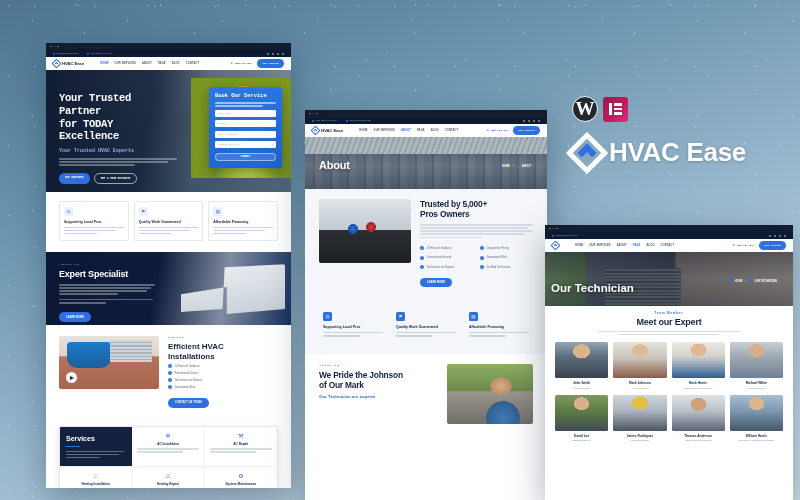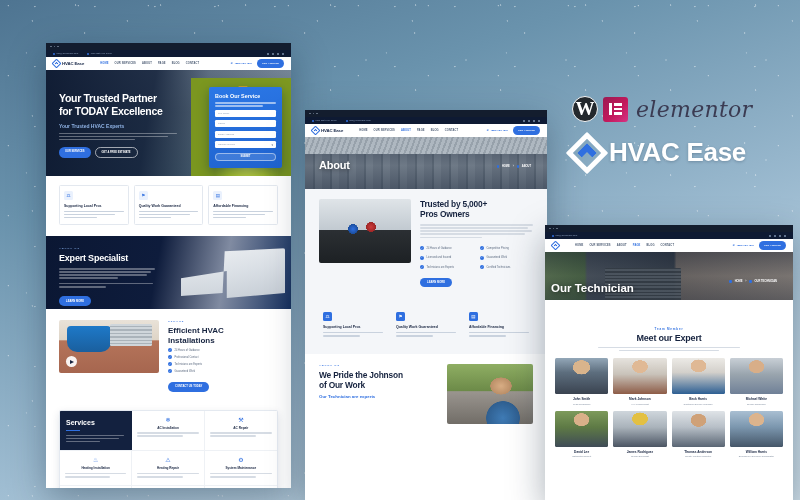--- a/index.html
+++ b/index.html
@@ -94,24 +94,25 @@
     border: 1.3px solid #2f6fe0; border-radius: 1px; position: relative; flex: none;
   }
   .logo-mark::after {
     content: ""; position: absolute; left: 1px; top: 1px; right: 1px; bottom: 1px;
     background: #2f6fe0; clip-path: polygon(0 0, 100% 0, 100% 45%, 45% 45%, 45% 100%, 0 100%);
   }
   .logo-mark.lg { width: 30px; height: 30px; border-width: 5px; border-color: #ffffff; }
   .logo-mark.lg::after { left: 3px; top: 3px; right: 3px; bottom: 3px; background: #2f6fe0; }
 
   
-  .hero1 { height: 106px; position: relative; overflow: hidden;
+  .hero1 { height: 122px; position: relative; overflow: hidden;
     background:
       linear-gradient(100deg, rgba(8,20,44,.93) 0%, rgba(10,24,50,.82) 42%, rgba(12,28,56,.35) 62%, rgba(12,28,56,.12) 100%),
       linear-gradient(180deg, #8a9aa8 0%, #6d7f8c 40%, #59707e 100%);
+    font-family: Liberation Mono, monospace;
   }
   .hero1::before { 
     content: ""; position: absolute; right: -4px; top: 8px; width: 104px; height: 100px;
     background:
       radial-gradient(ellipse 22px 13px at 52px 16px, #e8c53a 0%, #d4a81f 60%, transparent 62%),
       radial-gradient(ellipse 17px 19px at 52px 36px, #b98a63 0%, #9a6f4d 70%, transparent 72%),
       radial-gradient(ellipse 33px 42px at 56px 86px, #cfe04a 0%, #aac428 55%, #7e9a1c 100%),
       radial-gradient(ellipse 17px 10px at 16px 44px, #e2e8ec 0%, #c3ccd2 70%, transparent 72%),
       radial-gradient(ellipse 20px 24px at 14px 72px, #e07b2a 0%, #c2651d 70%, transparent 74%),
       linear-gradient(180deg, rgba(60,72,80,.5), rgba(40,52,60,.35));
@@ -240,29 +241,29 @@
       radial-gradient(circle 7px at 52px 28px, #cf3b3b 0%, #9c2626 70%, transparent 72%),
       linear-gradient(180deg, #dfe4e8 0%, #c2cad1 48%, #2b2f33 49%, #1d2124 100%); }
   .chk2 { display: grid; grid-template-columns: 1fr 1fr; gap: 2.5px 7px; margin-top: 5px; }
 
   
   .feat-row.g { background: #f4f6f9; padding: 10px 14px 11px; }
   .feat-row.g .feat { border: none; background: #ffffff00; }
   .feat-row.g .feat .ic { background: #2f6fe0; color: #fff; }
 
   
-  .hero3 { height: 48px; position: relative; overflow: hidden;
+  .hero3 { height: 54px; position: relative; overflow: hidden;
     background:
       linear-gradient(180deg, rgba(8,18,38,.5), rgba(8,18,38,.28) 50%, rgba(8,18,38,.45)),
       linear-gradient(90deg, #6f8a5c 0%, #5d7a4e 16%, #5c646b 17%, #474f57 52%, #8b8177 53%, #a59a8e 100%); }
   .hero3::after { content: ""; position: absolute; left: 60px; top: 16px; width: 76px; height: 44px;
     background: repeating-linear-gradient(0deg, #4b545e 0 2px, #333b44 2px 3.4px); opacity: .95; border-radius: 1px; }
   .hero3 .pagetitle { position: absolute; left: 6px; top: 30px; font-size: 11.5px; font-weight: bold;
     color: #fff; text-shadow: 0 1px 4px rgba(0,0,0,.5); z-index: 3; }
-  .team-sec { background: #fff; padding: 27px 10px 10px; text-align: center; }
+  .team-sec { background: #fff; padding: 5px 10px 10px; text-align: center; }
   .team-eyebrow { font-size: 3px; font-weight: bold; color: #2f6fe0; letter-spacing: .8px; }
   .team-title { font-size: 9px; font-weight: bold; color: #16233f; margin-top: 2px; letter-spacing: -.2px; }
   .team-lines { display: flex; flex-direction: column; gap: 1.6px; align-items: center; margin: 4px 0 7px; }
   .team-lines i { display: block; height: 1.4px; background: #d6dce4; border-radius: 1px; }
   .team-grid { display: grid; grid-template-columns: repeat(4, 1fr); gap: 5px; }
   .tm { text-align: center; }
   .tm .tp { width: 100%; height: 36px; border-radius: 1.5px; }
   .tm .tn { font-size: 3.2px; font-weight: bold; color: #16233f; margin-top: 3px; }
   .tm .tr { font-size: 2.4px; color: #7d8a9c; margin-top: 1.5px; }
   .tp.a { background: radial-gradient(ellipse 12px 10px at 50% 26%, #d9b48c 0 70%, transparent 72%), linear-gradient(180deg,#93a7b8 0%,#5d6e7e 40%,#3a4350 100%); }
@@ -637,21 +638,21 @@
         </div>
     </div>
   </div>
 
   <div class="sec">
     <div class="two">
       <div style="flex:1">
         <div class="eyebrow" style="color:#2f6fe0">ABOUT US</div>
         <div class="s-title">
           <div>We Pride the Johnson</div>
-          <div>of Our Work</div>
+          <div>of Our Mark</div>
         </div>
         <div class="s-sub-blue">Our Technician are experts</div>
 
       </div>
       <div class="photo tech2"></div>
     </div>
   </div>
 </div>
 
 <div class="mock" id="mock-tech">
@@ -760,19 +761,18 @@
 
 <div class="branding">
   <div class="wp-row">
     <span class="wp-mark">W</span>
     <span class="el-mark">
         <i></i>
         <u>
           <span></span>
         </u>
       </span>
-    <span class="el-word">elementor</span>
   </div>
   <div class="hvac-row">
     <span class="logo-mark lg"></span>
     <span class="hvac-word">HVAC Ease</span>
   </div>
 </div>
 
 </body></html>

